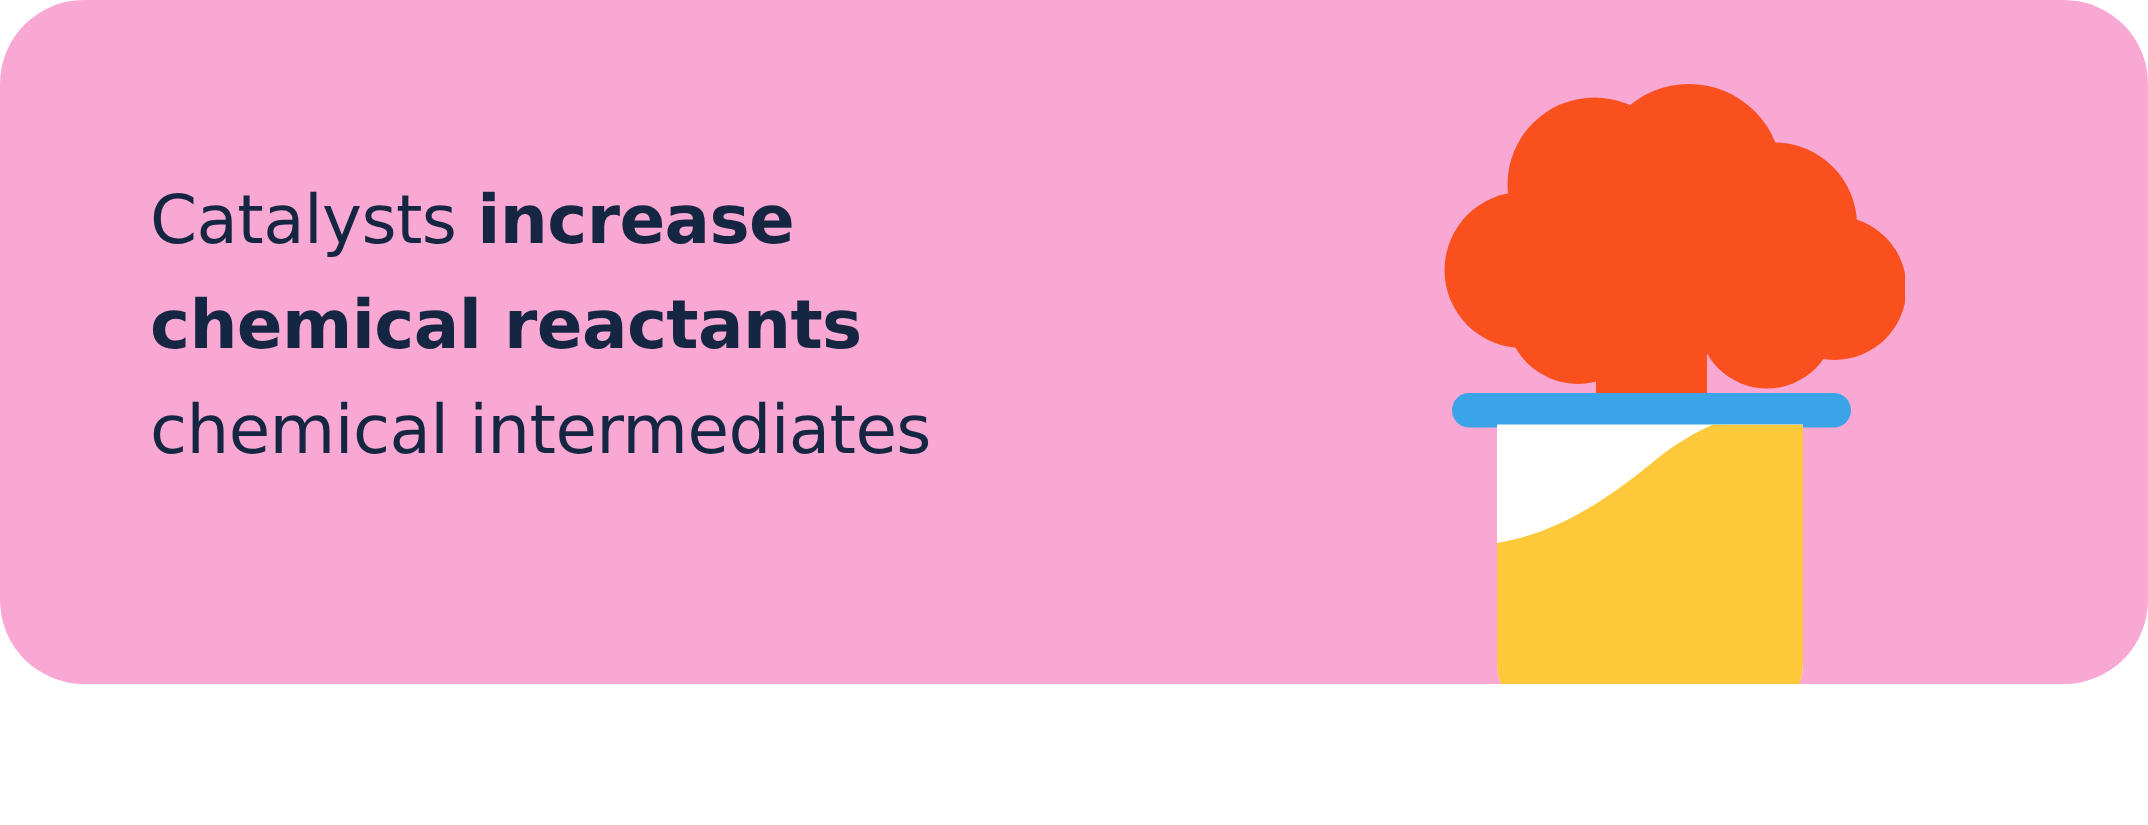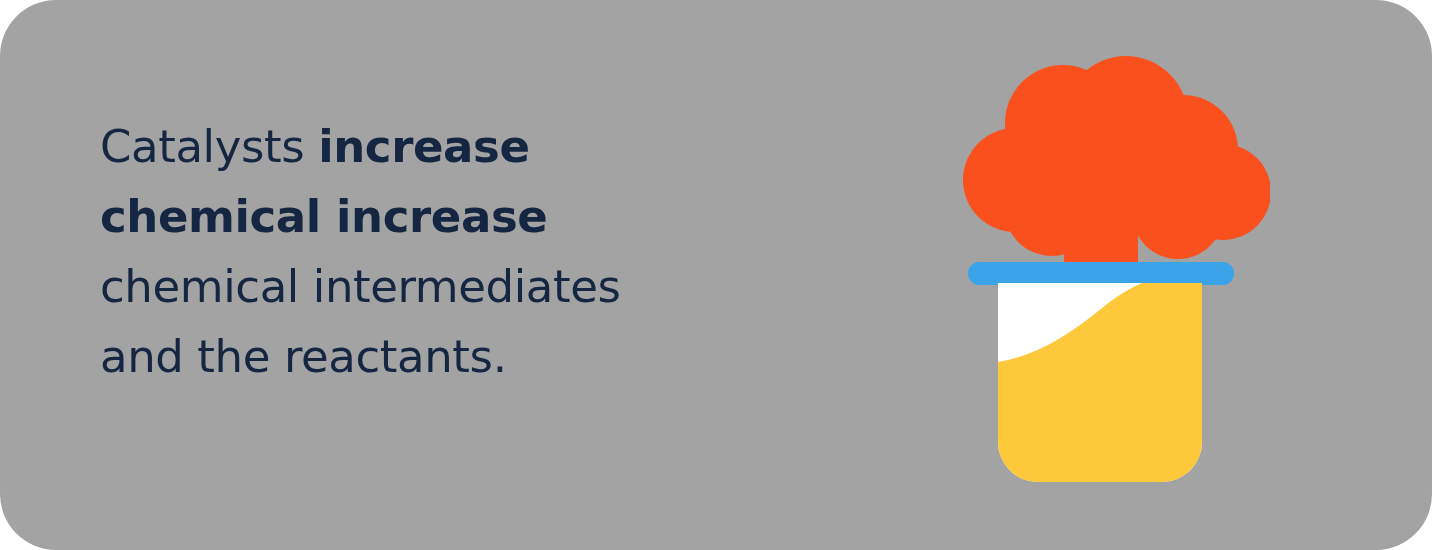--- a/index.html
+++ b/index.html
@@ -10,23 +10,23 @@
   body {
     width: 1432px;
     height: 550px;
     overflow: hidden;
     font-family: "DejaVu Sans", sans-serif;
   }
 
   .card {
     position: relative;
     width: 1432px;
-    height: 550px;
+    height: 456px;
     box-sizing: border-box;
-    background: #a3a3a3;
+    background: #f9a8d4;
     border-radius: 56px;
     overflow: hidden;
     padding-left: 48px;
   }
 
   
   .copy {
     position: absolute;
     left: 100px;
     top: 112px;
@@ -57,23 +57,22 @@
     height: 460px;
   }
 </style>
 </head>
 <body>
 
 <div class="card">
 
   <div class="copy">
     <div class="copy-line"><span class="t-reg">Catalysts </span><span class="t-bold">increase</span></div>
-    <div class="copy-line"><span class="t-bold">chemical increase</span></div>
+    <div class="copy-line"><span class="t-bold">chemical reactants</span></div>
     <div class="copy-line"><span class="t-reg">chemical intermediates</span></div>
-    <div class="copy-line"><span class="t-reg">and the reactants.</span></div>
   </div>
 
   <div class="illustration">
     <svg viewBox="0 0 330 460" xmlns="http://www.w3.org/2000/svg" aria-hidden="true">
 
       <rect x="124" y="130" width="74" height="100" fill="#f9501e"></rect>
 
       <g fill="#f9501e">
         <circle cx="123" cy="83" r="58"></circle>
         <circle cx="186" cy="78" r="62"></circle>

